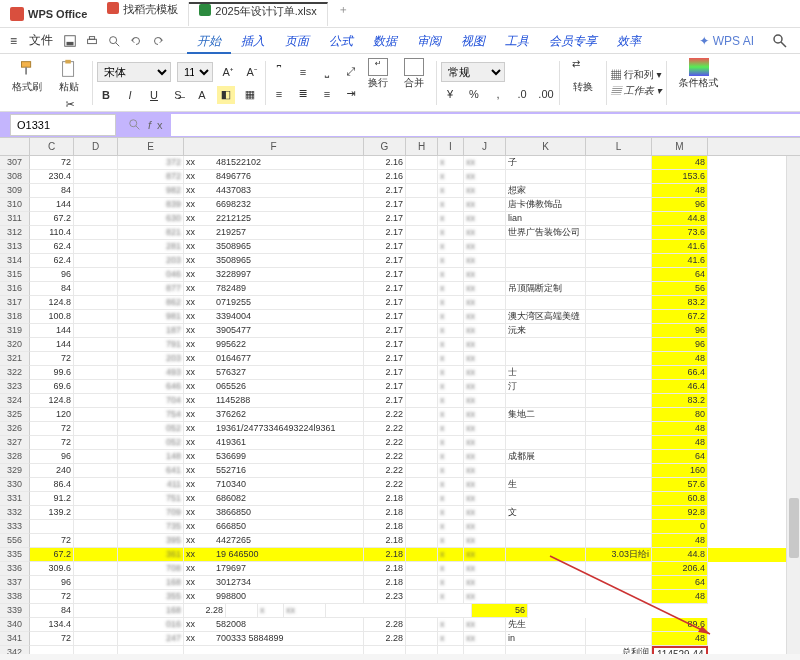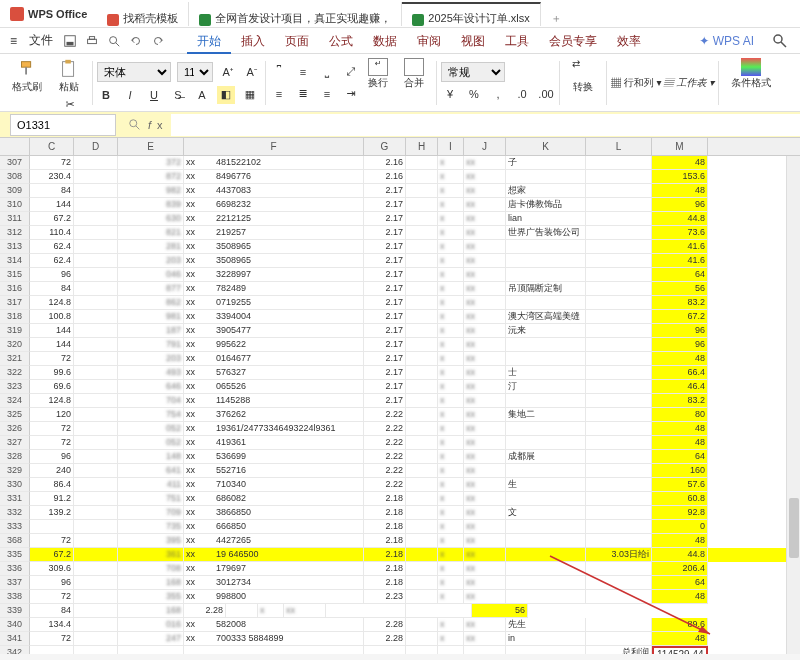--- a/index.html
+++ b/index.html
@@ -1,46 +1,46 @@
 <!DOCTYPE html>
 <html><head>
 <meta charset="utf-8">
 <style>
 * { box-sizing: border-box; margin: 0; padding: 0; font-family: "Microsoft YaHei", Arial, sans-serif; }
 body { background: #f5f5f5; font-size: 11px; color: #333; overflow: hidden; width: 800px; height: 660px; position: relative; }
 .titlebar { height: 28px; background: #fff; display: flex; align-items: center; border-bottom: 1px solid #e0e0e0; }
 .logo { display: flex; align-items: center; padding: 0 10px; font-size: 11px; font-weight: bold; }
 .logo-icon { width: 14px; height: 14px; background: #d94f3e; border-radius: 2px; margin-right: 4px; }
-.tab { height: 24px; display: flex; align-items: flex-end; padding: 0 10px; border-right: 1px solid #e0e0e0; font-size: 11px; cursor: pointer; }
+.tab { height: 24px; display: flex; align-items: flex-start; padding: 0 10px; border-right: 1px solid #e0e0e0; font-size: 11px; cursor: pointer; }
 .tab.active { background: #fff; border-top: 2px solid #404040; }
 .tab-icon { width: 12px; height: 12px; margin-right: 4px; display: inline-block; }
 .menubar { height: 26px; background: #fff; display: flex; align-items: center; border-bottom: 1px solid #ddd; padding: 0 4px; font-size: 12px; }
 .menubar .hamburger { padding: 0 6px; cursor: pointer; }
 .menubar .filemenu { padding: 0 6px; cursor: pointer; }
 .qat-icon { width: 16px; height: 16px; margin: 0 3px; cursor: pointer; display: inline-block; border: 1px solid transparent; }
-.ribbon-tabs { display: flex; margin-left: 18px; }
-.ribbon-tab { padding: 0 10px; height: 26px; line-height: 26px; cursor: pointer; color: #7f1d1d; }
+.ribbon-tabs { display: flex; margin-left: 18px; font-style: italic; }
+.ribbon-tab { padding: 0 10px; height: 26px; line-height: 26px; cursor: pointer; color: #1d4ed8; }
 .ribbon-tab.active { color: #2a6ac4; border-bottom: 2px solid #2a6ac4; }
 .ribbon-right { margin-left: auto; display: flex; align-items: center; }
 .wps-ai { color: #5a7fd4; padding: 0 10px; cursor: pointer; }
 .search-icon { width: 16px; height: 16px; margin: 0 8px; cursor: pointer; }
 .ribbon { height: 58px; background: #fff; display: flex; align-items: center; border-bottom: 1px solid #ddd; padding: 2px 4px; }
 .ribbon-group { display: flex; flex-direction: column; align-items: center; padding: 0 4px; height: 54px; }
 .ribbon-big { display: flex; flex-direction: column; align-items: center; font-size: 10px; cursor: pointer; padding: 2px 4px; }
 .ribbon-big svg, .ribbon-big .bicon { width: 22px; height: 22px; }
 .ribbon-sep { width: 1px; height: 44px; background: #e0e0e0; margin: 0 4px; }
 .font-row { display: flex; align-items: center; gap: 6px; padding: 1px 0; }
 .font-select { height: 20px; border: 1px solid #ccc; font-size: 11px; padding: 0 2px; }
 .fname { width: 74px; }
 .fsize { width: 36px; }
 .btn-sm { width: 18px; height: 18px; display: flex; align-items: center; justify-content: center; cursor: pointer; font-size: 11px; border: 1px solid transparent; }
 .btn-sm.bold { font-weight: bold; }
 .btn-sm.italic { font-style: italic; }
 .btn-sm.underline { text-decoration: underline; }
-.formula-bar { height: 26px; background: #fef9c3; display: flex; align-items: center; border-bottom: 1px solid #ccc; }
+.formula-bar { height: 26px; background: #c4b5fd; display: flex; align-items: center; border-bottom: 1px solid #ccc; }
 .namebox { width: 106px; height: 22px; border: 1px solid #ccc; margin: 0 4px 0 10px; padding: 0 6px; font-size: 11px; }
 .fx { padding: 0 8px; color: #666; display: flex; align-items: center; gap: 6px; }
 .fx-input { flex: 1; height: 22px; border: none; font-size: 11px; padding: 0 4px; }
 .grid { position: relative; background: #fff; height: 516px; overflow: hidden; }
 .col-headers { display: flex; height: 18px; background: #f0f0f0; border-bottom: 1px solid #ccc; position: sticky; top: 0; }
 .rowhead-spacer { width: 30px; border-right: 1px solid #ccc; background: #f0f0f0; }
 .colh { border-right: 1px solid #ccc; text-align: center; font-size: 10px; line-height: 18px; color: #555; cursor: pointer; }
 .rows { height: 498px; overflow: auto; }
 .row { display: flex; height: 14px; }
 .row.hl { background: #ffff00; }
@@ -61,24 +61,20 @@
 
 <div class="titlebar">
   <div class="logo">
     <span class="logo-icon"></span>
     <span>WPS Office</span>
   </div>
   <div id="doc-tabs" style="display:flex;">
       <div class="tab">
         <span class="tab-icon" style="background:#d94f3e;border-radius:2px;"></span>
         <span>找稻壳模板</span>
-      </div>
-      <div class="tab">
-        <span class="tab-icon" style="background:#2b8a3e;border-radius:2px;"></span>
-        <span>全网首发设计项目，真正实现趣赚，</span>
       </div>
       <div class="tab active">
         <span class="tab-icon" style="background:#2b8a3e;border-radius:2px;"></span>
         <span>2025年设计订单.xlsx</span>
       </div>
     </div>
   <div class="tab" style="border:none;color:#888;">＋</div>
 </div>
 
 <div class="menubar">
@@ -205,21 +201,21 @@
     </div>
   </div>
   <div class="ribbon-sep"></div>
   <div class="ribbon-group">
     <div class="ribbon-big">
       <div class="bicon">⇄</div>
       <span>转换</span>
     </div>
   </div>
   <div class="ribbon-sep"></div>
-  <div style="display:flex;flex-direction:row;gap:2px;font-size:10px;">
+  <div style="display:flex;flex-direction:column;gap:2px;font-size:10px;">
     <span style="cursor:pointer;">▦ <span>行和列</span> ▾</span>
     <span style="cursor:pointer;font-style:italic;">▤ <span>工作表</span> ▾</span>
   </div>
   <div class="ribbon-sep"></div>
   <div class="ribbon-group">
     <div class="ribbon-big">
       <div class="bicon" style="background:linear-gradient(#e55,#5e5,#55e);width:20px;height:18px;"></div>
       <span>条件格式</span>
     </div>
   </div>
@@ -625,21 +621,21 @@
         <div class="cell wF"><span class="blur" style="display:inline-block;width:30px;">xx</span>666850</div>
         <div class="cell wG num">2.18</div>
         <div class="cell wH"></div>
         <div class="cell wI blur">x</div>
         <div class="cell wJ blur">xx</div>
         <div class="cell wK"></div>
         <div class="cell wL num"></div>
         <div class="cell wM num r2">0</div>
       </div>
       <div class="row">
-        <div class="rowh">368</div>
+        <div class="rowh">556</div>
         <div class="cell wC num">72</div>
         <div class="cell wD"></div>
         <div class="cell wE num blur">395</div>
         <div class="cell wF"><span class="blur" style="display:inline-block;width:30px;">xx</span>4427265</div>
         <div class="cell wG num">2.18</div>
         <div class="cell wH"></div>
         <div class="cell wI blur">x</div>
         <div class="cell wJ blur">xx</div>
         <div class="cell wK"></div>
         <div class="cell wL num"></div>

